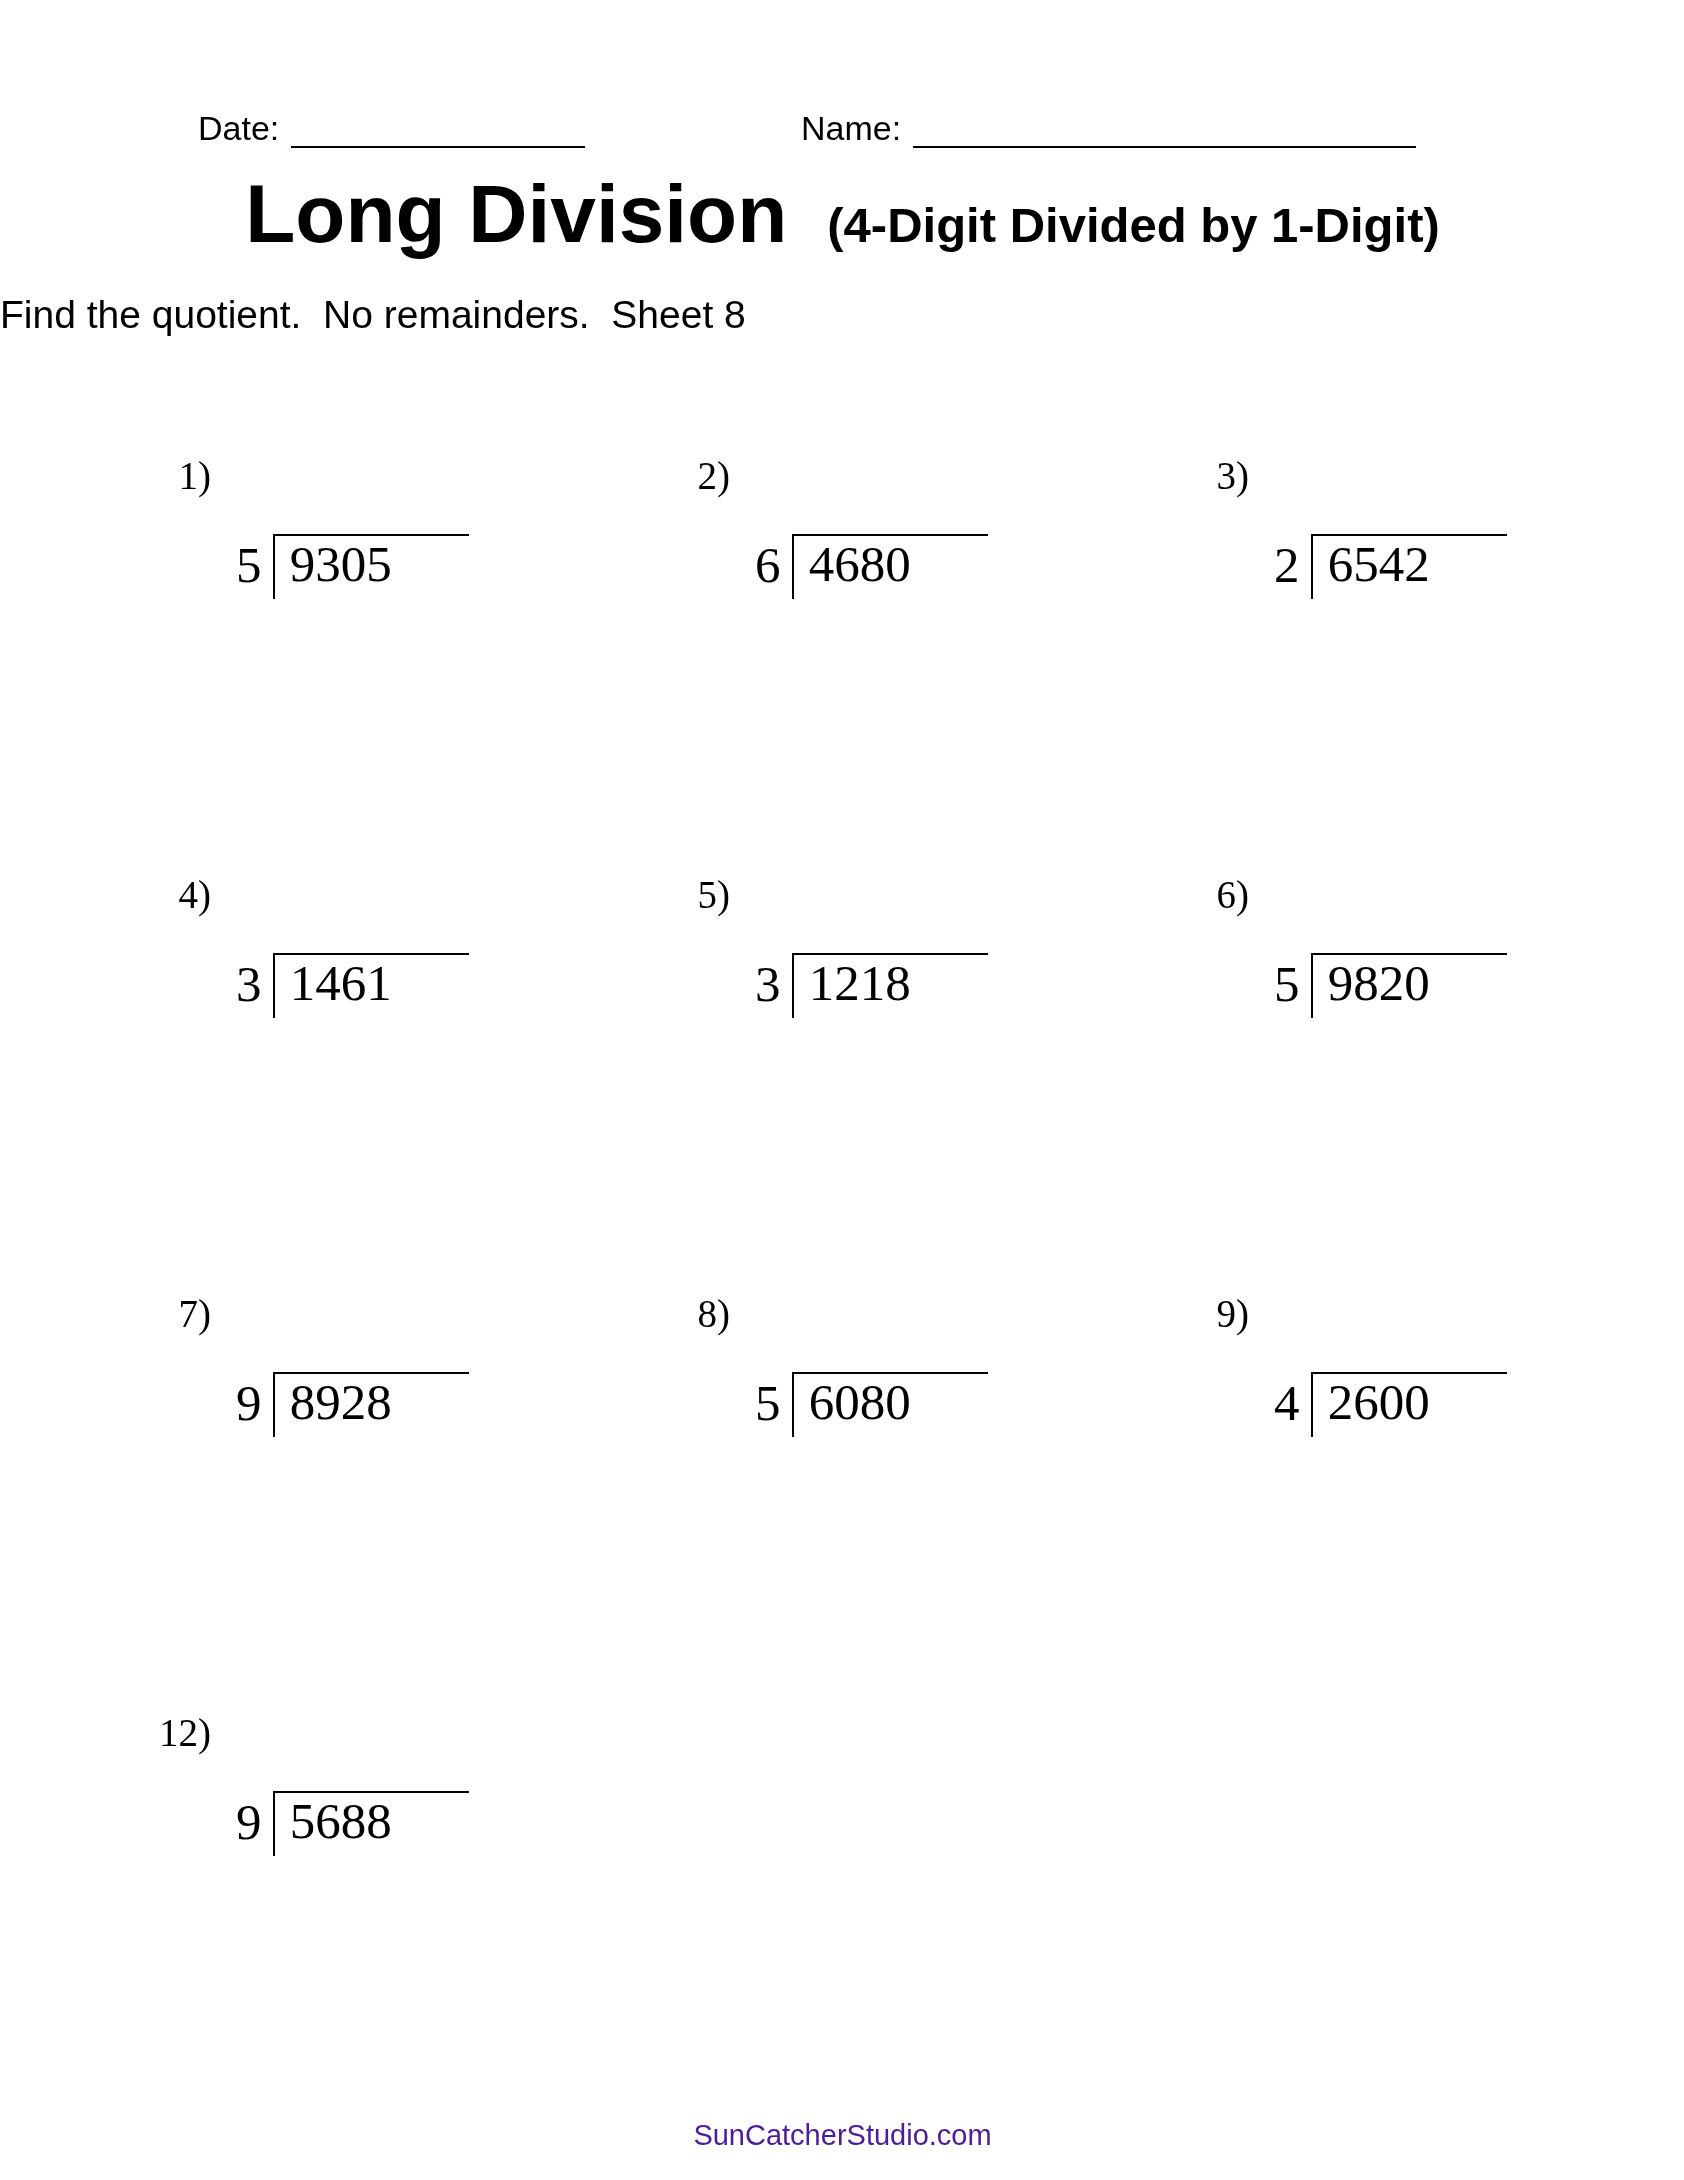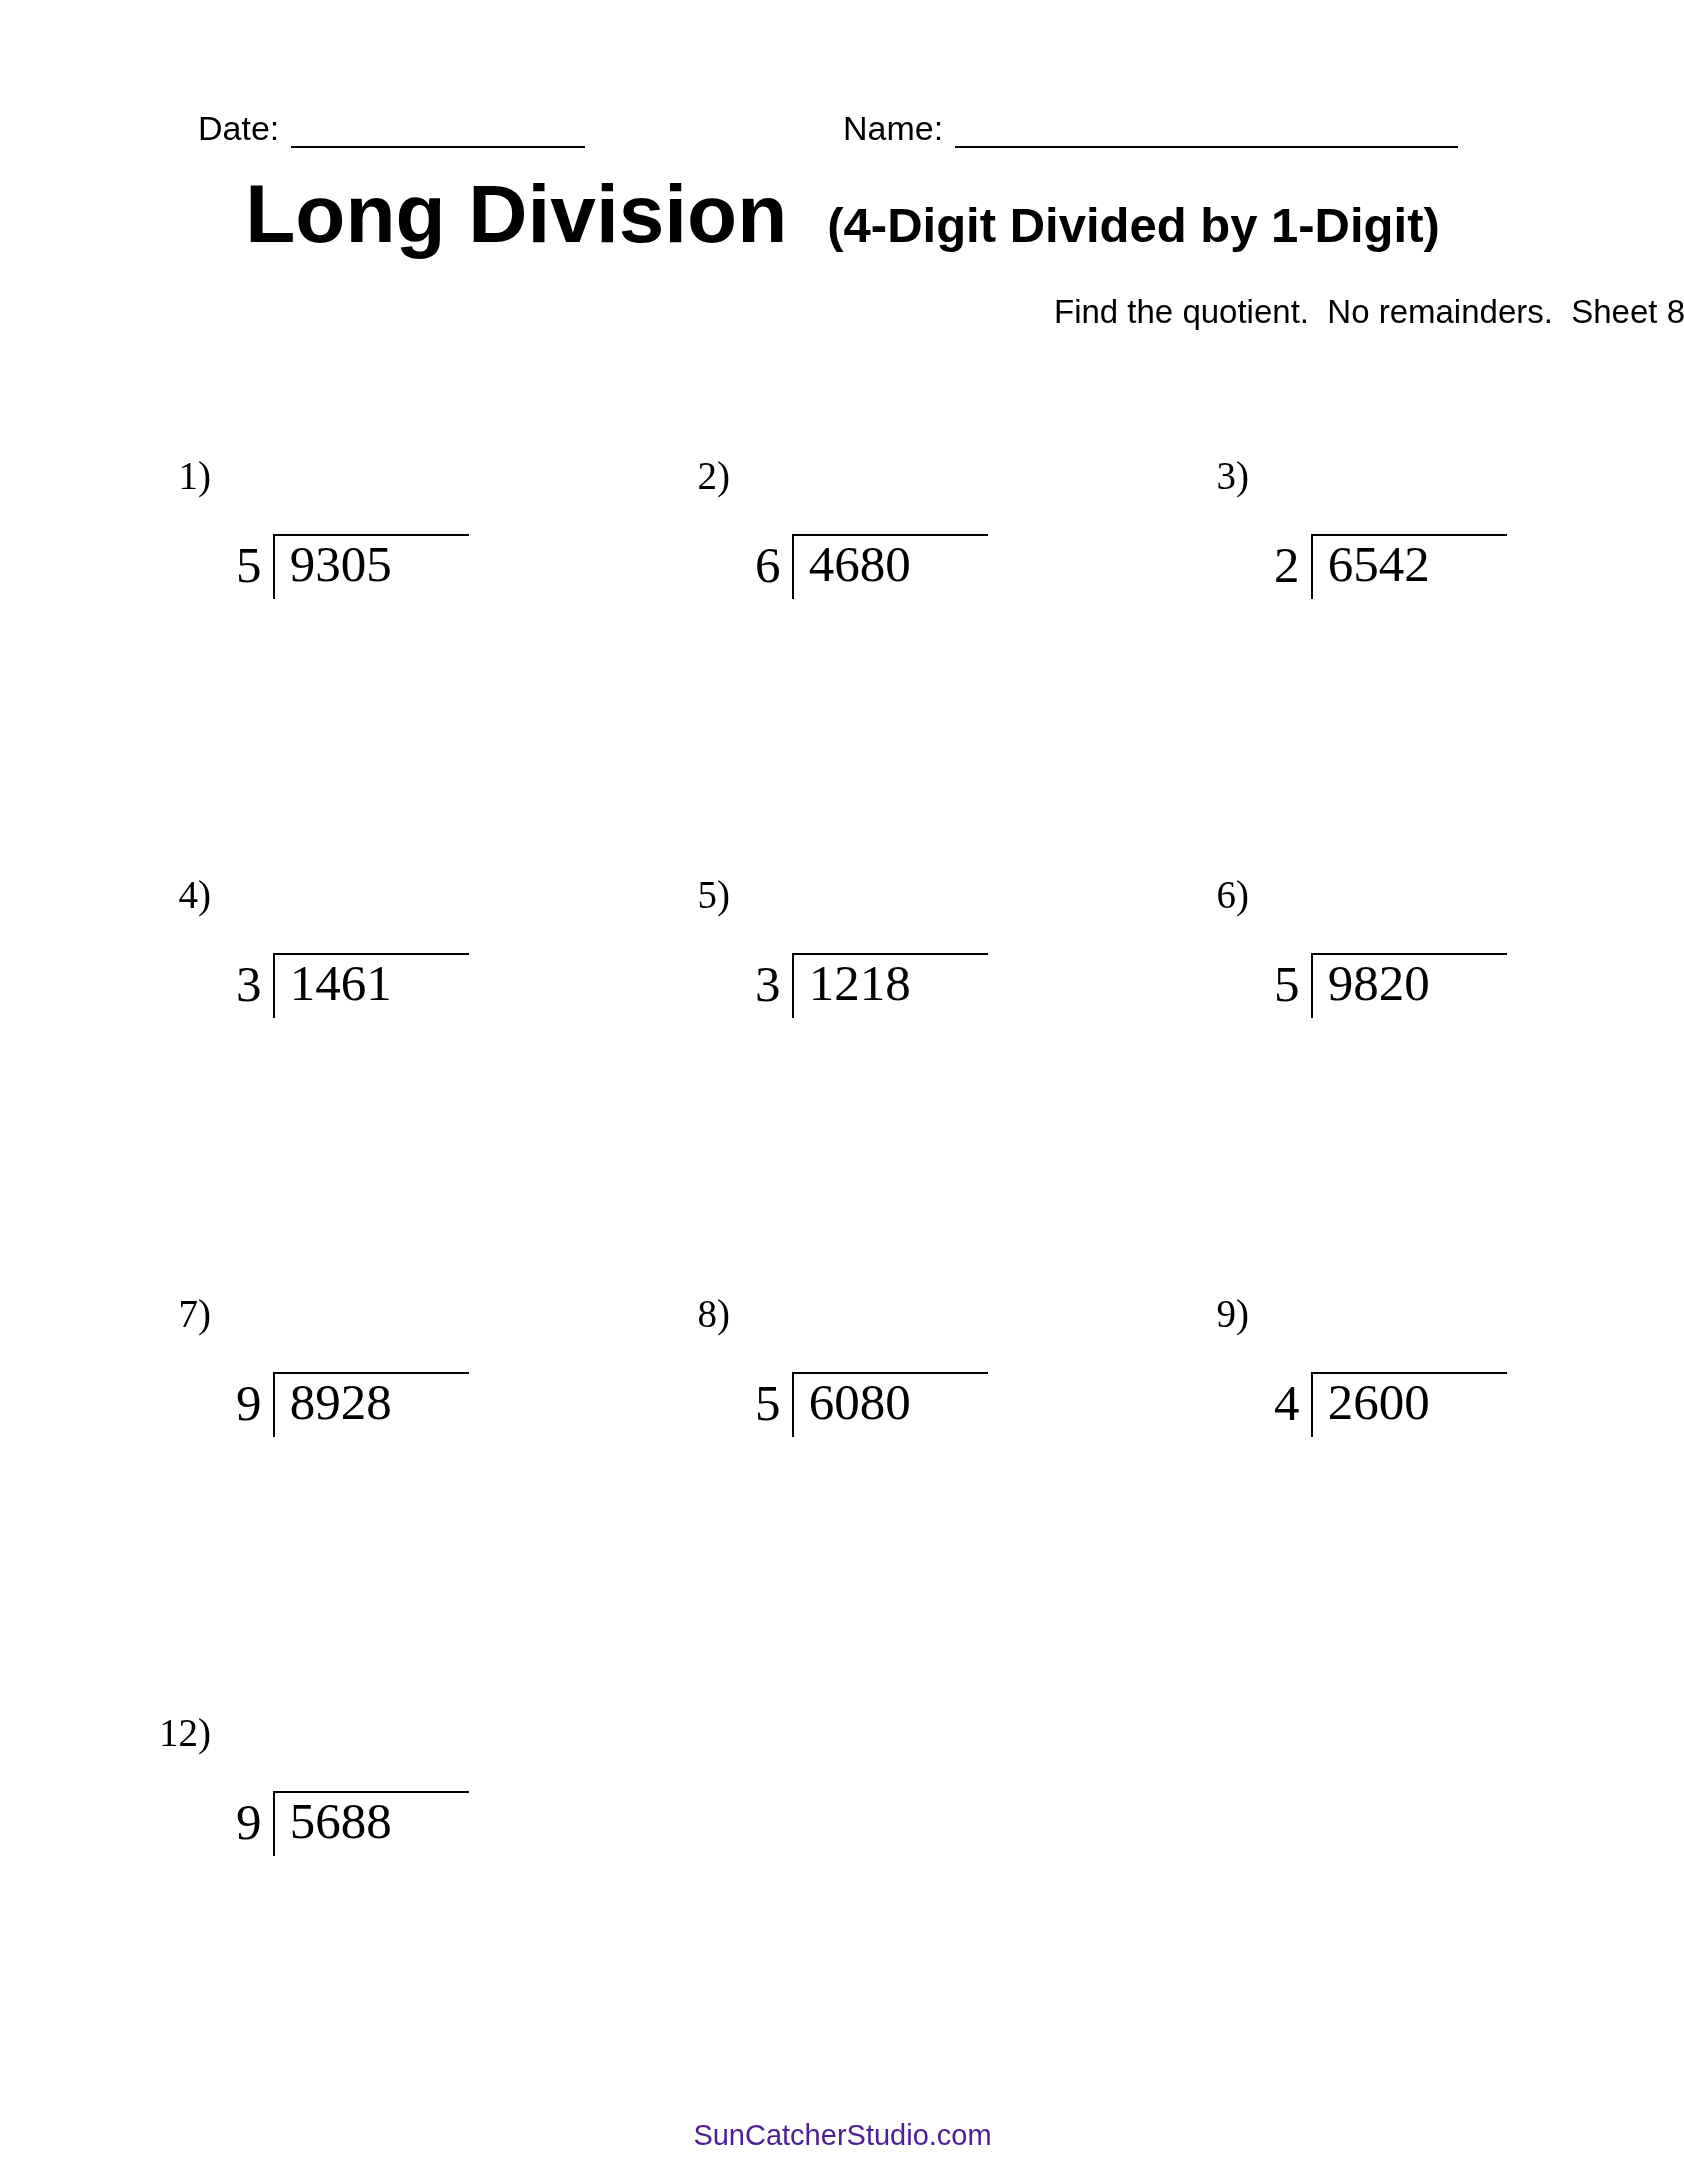--- a/index.html
+++ b/index.html
@@ -18,21 +18,21 @@
 
   
   .hdr-block {
     position: absolute;
     top: 109px;
     font-size: 34px;
     font-weight: normal;
     white-space: nowrap;
   }
   .hdr-date { left: 198px; }
-  .hdr-name { left: 843px; }
+  .hdr-name { left: 801px; }
   .write-line {
     display: inline-block;
     border-bottom: 2.6px solid #000;
     height: 34px;
     margin-left: 12px;
     vertical-align: bottom;
   }
   .date-line { width: 294px; }
   .name-line { width: 503px; }
 
@@ -54,22 +54,22 @@
   .title-suffix {
     font-size: 49px;
     font-weight: bold;
     margin-left: 40px;
   }
   .subtitle-row {
     position: absolute;
     top: 293px;
     left: 0;
     width: 100%;
-    text-align: right;
-    font-size: 33px;
+    text-align: left;
+    font-size: 39px;
     white-space: pre-wrap;
   }
 
   
   .problems-grid {
     position: absolute;
     left: 153px;
     top: 456px;
     display: grid;
     grid-template-columns: repeat(3, 519px);

